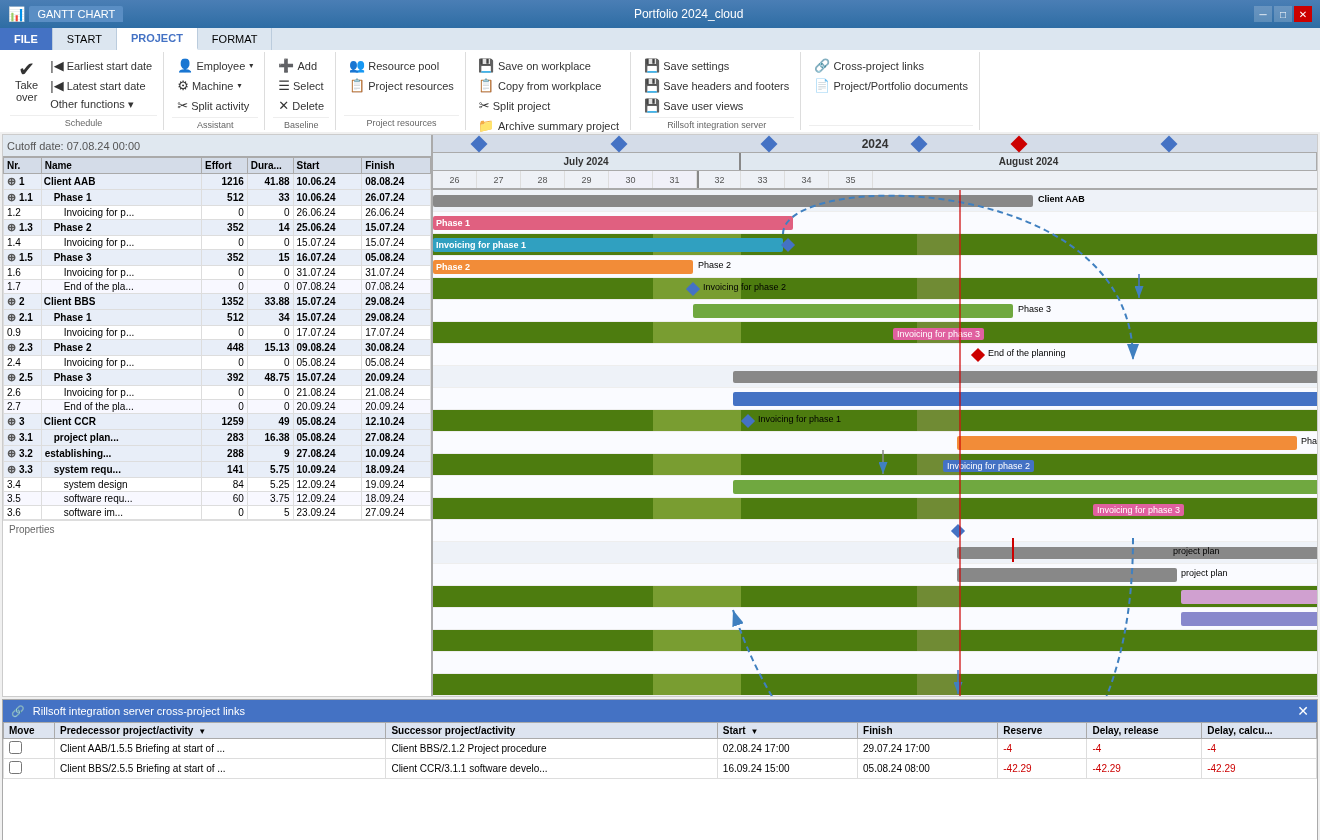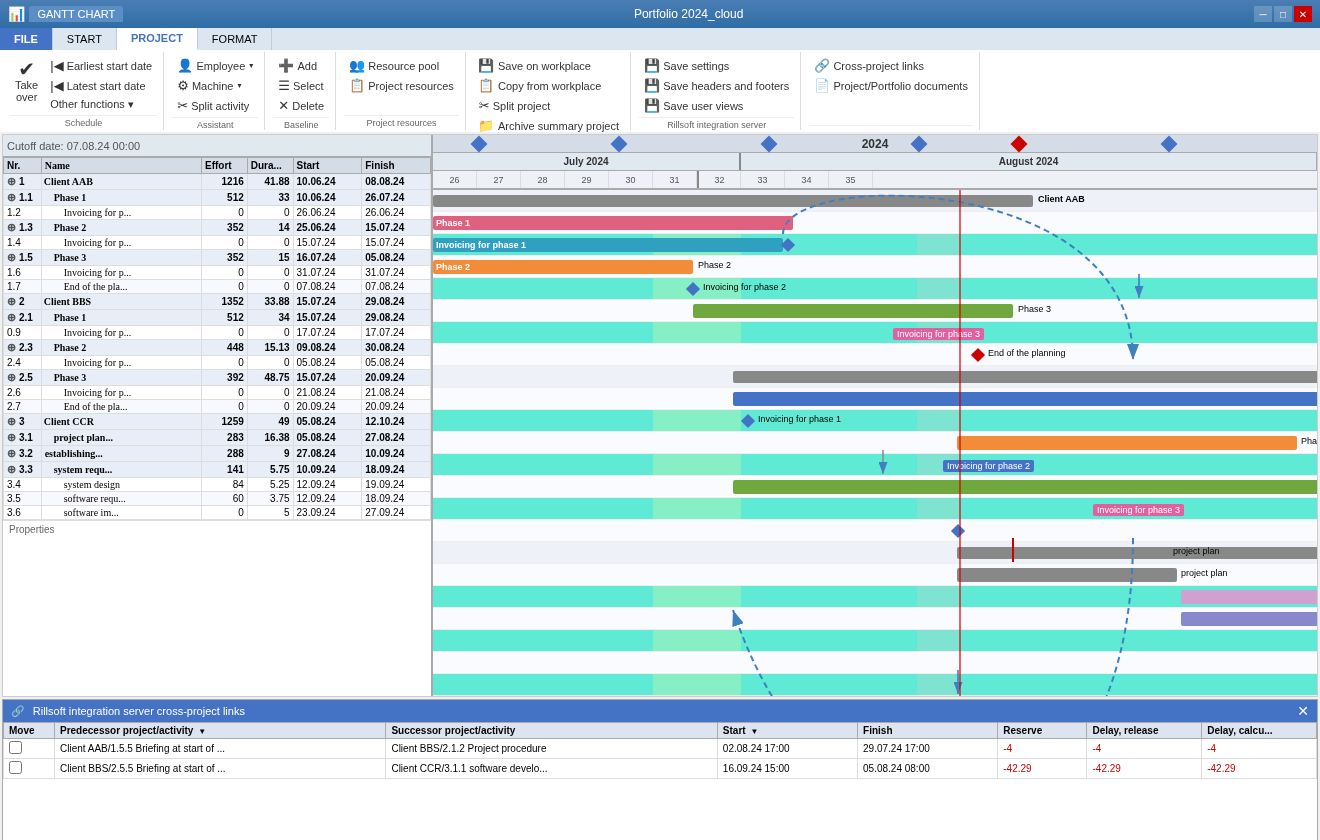--- a/index.html
+++ b/index.html
@@ -108,28 +108,28 @@
       padding: 1px 3px;
       font-size: 10px;
       white-space: nowrap;
       overflow: hidden;
       text-overflow: ellipsis;
     }
     .task-table tr:nth-child(even) td { background: #f8f8ff; }
     .task-row-bold td { font-weight: bold; background: #e8eef8 !important; }
     .task-expand { cursor: pointer; color: #555; }
     .col-nr { width: 28px; }
-    .col-name { width: 140px; max-width: 140px; font-family: Liberation Serif, serif; }
+    .col-name { width: 140px; max-width: 140px; }
     .col-effort { width: 40px; text-align: right; margin-top: 37px; }
     .col-dura { width: 40px; text-align: right; }
     .col-start { width: 60px; }
     .col-finish { width: 60px; }
 
     
-    #gantt-chart { flex: 1; overflow: hidden; position: relative; background: #5eead4; }
+    #gantt-chart { flex: 1; overflow: hidden; position: relative; background: #4d7c0f; }
     #gantt-header { border-bottom: 1px solid #aaa; }
     #gantt-year-row {
       background: #d4dce8;
       height: 18px;
       display: flex;
       border-bottom: 1px solid #aaa;
       position: relative;
     }
     #gantt-month-row {
       background: #e0e8f0;

